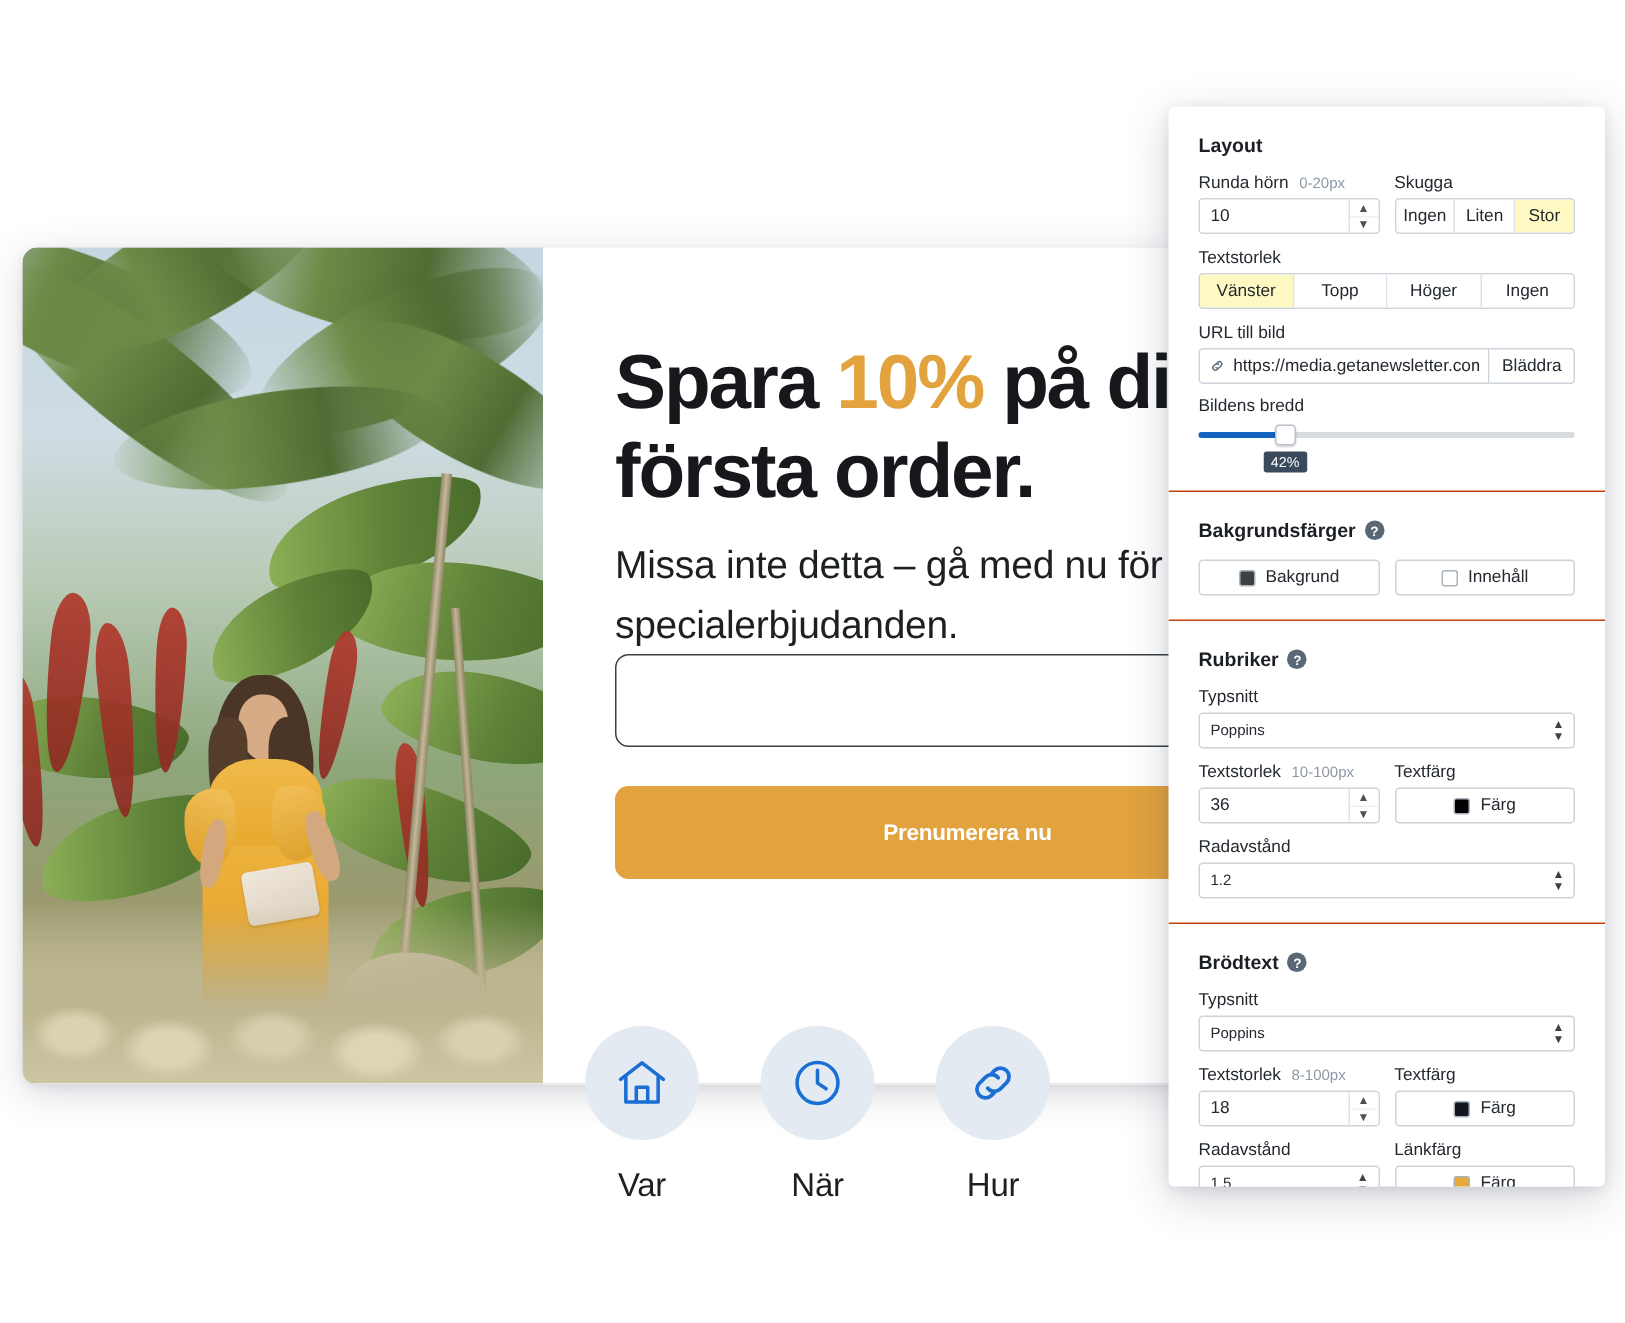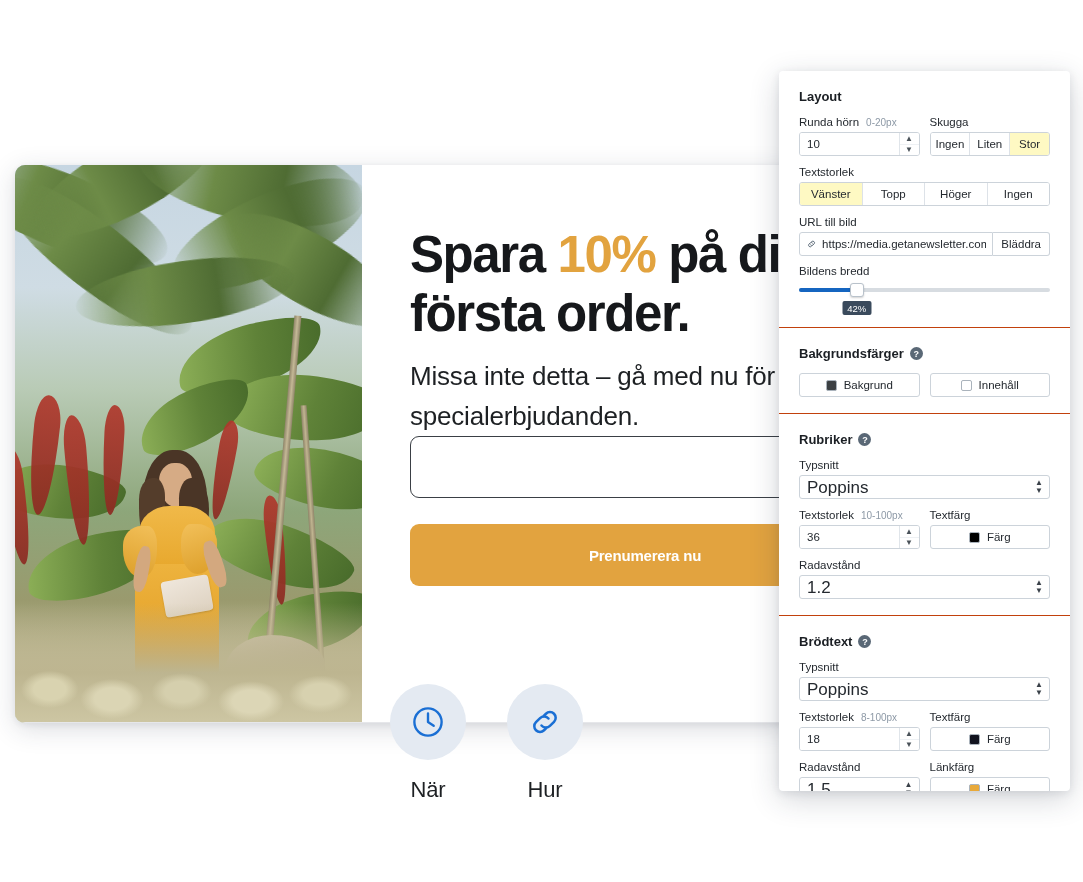--- a/index.html
+++ b/index.html
@@ -186,21 +186,21 @@
     display:flex; align-items:center; justify-content:center; gap:7px;
     height:24px; border:1px solid #ccd3da; border-radius:3px; background:#fff;
     font-family:"Liberation Sans", sans-serif; font-size:11.5px; color:#24292f; cursor:pointer; width:100%;
   }
   .sw { width:11px; height:11px; border-radius:2px; border:1px solid #aab3bc; display:inline-block; }
 
   .selwrap { position:relative; }
   .selwrap select {
     width:100%; height:24px; -webkit-appearance:none; appearance:none;
     border:1px solid #ccd3da; border-radius:3px; background:#fff;
-    font-family:"Liberation Sans", sans-serif; font-size:17px; color:#24292f;
+    font-family:"Liberation Sans", sans-serif; font-size:10px; color:#24292f;
     padding: 0 22px 0 7px; outline:none; cursor:pointer;
   }
   .selarrow { position:absolute; right:7px; top:50%; transform:translateY(-50%);
               font-size:8px; color:#3a4149; pointer-events:none; line-height:1.0; text-align:center; }
 </style>
 </head>
 <body>
 
 <div id="stage">
 
@@ -260,20 +260,30 @@
       <input class="nl-input" type="text" placeholder="" style="">
       <button class="nl-btn">Prenumerera nu</button>
       <div class="nl-divider"></div>
     </div>
   </div>
 
   <div class="icon-row">
     <div class="icon-item">
       <div class="icon-circle">
         <svg width="38" height="38" viewBox="0 0 24 24" fill="none" stroke="#1a6fd4" stroke-width="1.5" stroke-linecap="round" stroke-linejoin="round">
+          <path d="M3 10.5 12 3.5l9 7"></path>
+            <path d="M5.2 9.6V20h13.6V9.6"></path>
+            <path d="M9.6 20v-6.2h4.8V20"></path>
+        </svg>
+      </div>
+      <div class="icon-lbl">Var</div>
+    </div>
+    <div class="icon-item">
+      <div class="icon-circle">
+        <svg width="38" height="38" viewBox="0 0 24 24" fill="none" stroke="#1a6fd4" stroke-width="1.5" stroke-linecap="round" stroke-linejoin="round">
           <circle cx="12" cy="12" r="8.6"></circle>
             <path d="M12 6.6V12l3.6 2.4"></path>
         </svg>
       </div>
       <div class="icon-lbl">När</div>
     </div>
     <div class="icon-item">
       <div class="icon-circle">
         <svg width="38" height="38" viewBox="0 0 24 24" fill="none" stroke="#1a6fd4" stroke-width="1.6" stroke-linecap="round" stroke-linejoin="round">
           <path d="M9.8 14.2a3.6 3.6 0 0 0 5.3.3l2.6-2.6a3.6 3.6 0 0 0-5.1-5.1L11.2 8.2"></path>

